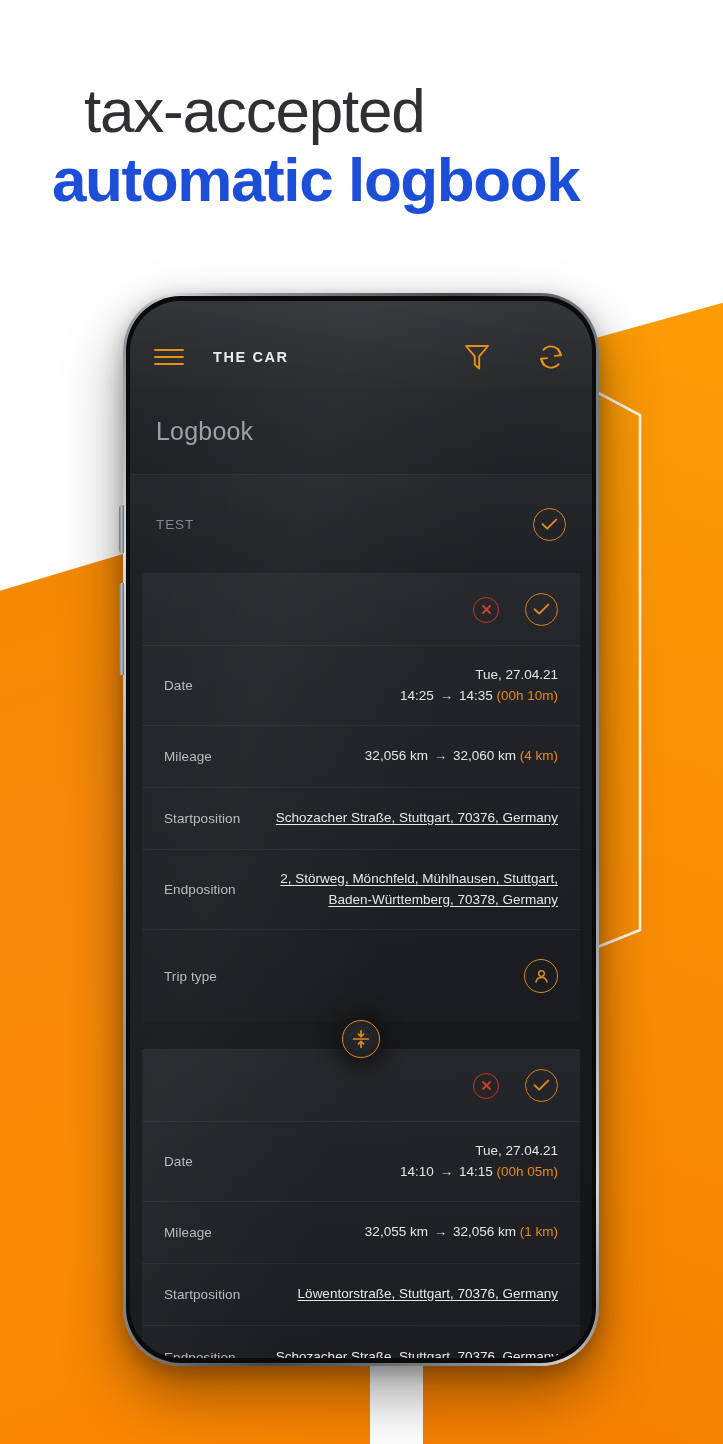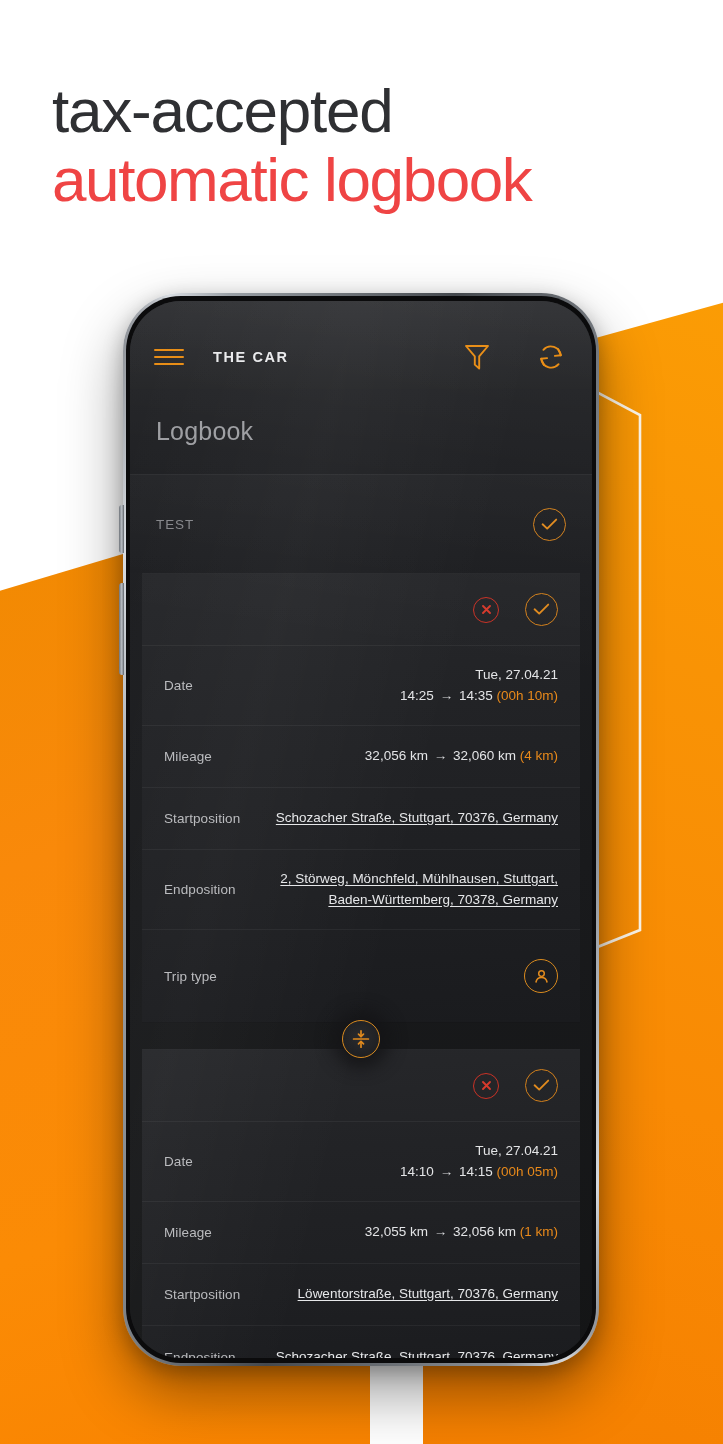--- a/index.html
+++ b/index.html
@@ -340,25 +340,26 @@
     top: 78px;
     z-index: 60;
   }
   .h-line1 {
     font-size: 62px;
     font-weight: normal;
     color: #2f3033;
     letter-spacing: -1.2px;
     line-height: 1.05;
     font-stretch: condensed;
+    margin-left: 32px;
   }
   .h-line2 {
     font-size: 62px;
-    font-weight: normal;
-    color: #ef4444;
+    font-weight: bold;
+    color: #1d4ed8;
     letter-spacing: -1.4px;
     line-height: 1.18;
     font-stretch: condensed;
   }
 </style>
 </head>
 <body>
 
 <div id="stage">
 

